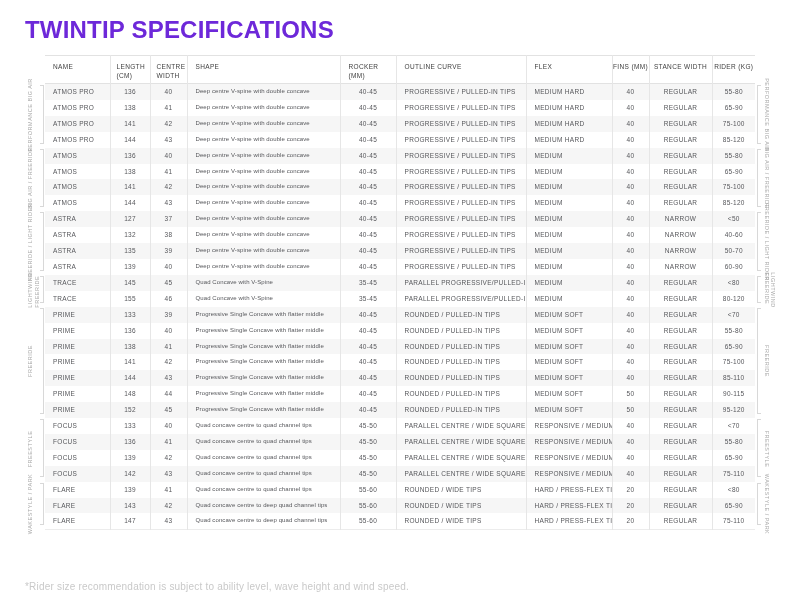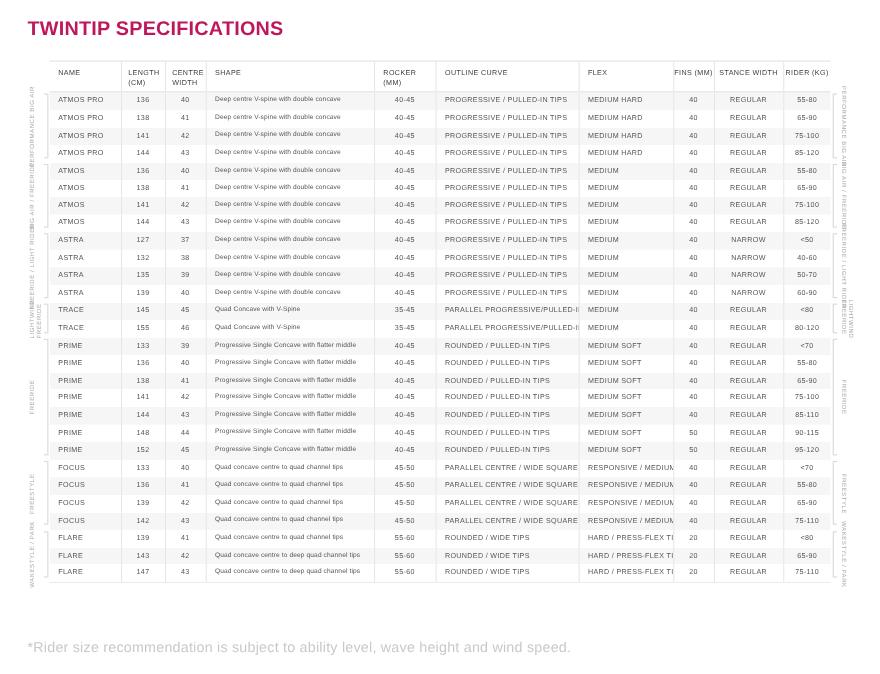--- a/index.html
+++ b/index.html
@@ -1,21 +1,21 @@
 <!DOCTYPE html>
 <html><head>
 <meta charset="utf-8">
 <style>
   * { margin:0; padding:0; box-sizing:border-box; }
   html,body { width:800px; height:613px; background:#ffffff; overflow:hidden; }
   body { font-family:"Liberation Sans", sans-serif; position:relative; }
 
   .title {
     position:absolute; left:25px; top:16px;
-    font-size:18px; font-weight:bold; color:#be185d; letter-spacing:0.2px;
+    font-size:24px; font-weight:bold; color:#6d28d9; letter-spacing:0.2px;
   }
 
   .table-wrap { position:absolute; left:45px; top:55px; width:710px; }
 
   table {
     width:710px; border-collapse:collapse; table-layout:fixed;
     border-top:1px solid #e2e2e2; border-bottom:1px solid #ececec;
   }
   thead tr { border-bottom:1px solid #e2e2e2; }
   th {
@@ -60,21 +60,21 @@
   .rail-label {
     position:absolute; writing-mode:vertical-rl;
     font-size:5.5px; color:#a9a9a9; letter-spacing:0.5px;
     line-height:6.5px; white-space:pre-line;
   }
   .rail-label.left  { transform:translateY(-50%) rotate(180deg); }
   .rail-label.right { transform:translateY(-50%); }
 
   .footnote {
     position:absolute; left:25px; top:581px;
-    font-size:13px; color:#c9c9c9; letter-spacing:0.2px;
+    font-size:10px; color:#c9c9c9; letter-spacing:0.2px;
   }
 </style>
 </head>
 <body>
 
 <h1 class="title">TWINTIP SPECIFICATIONS</h1>
 
 <div class="table-wrap">
   <table>
     <thead>

